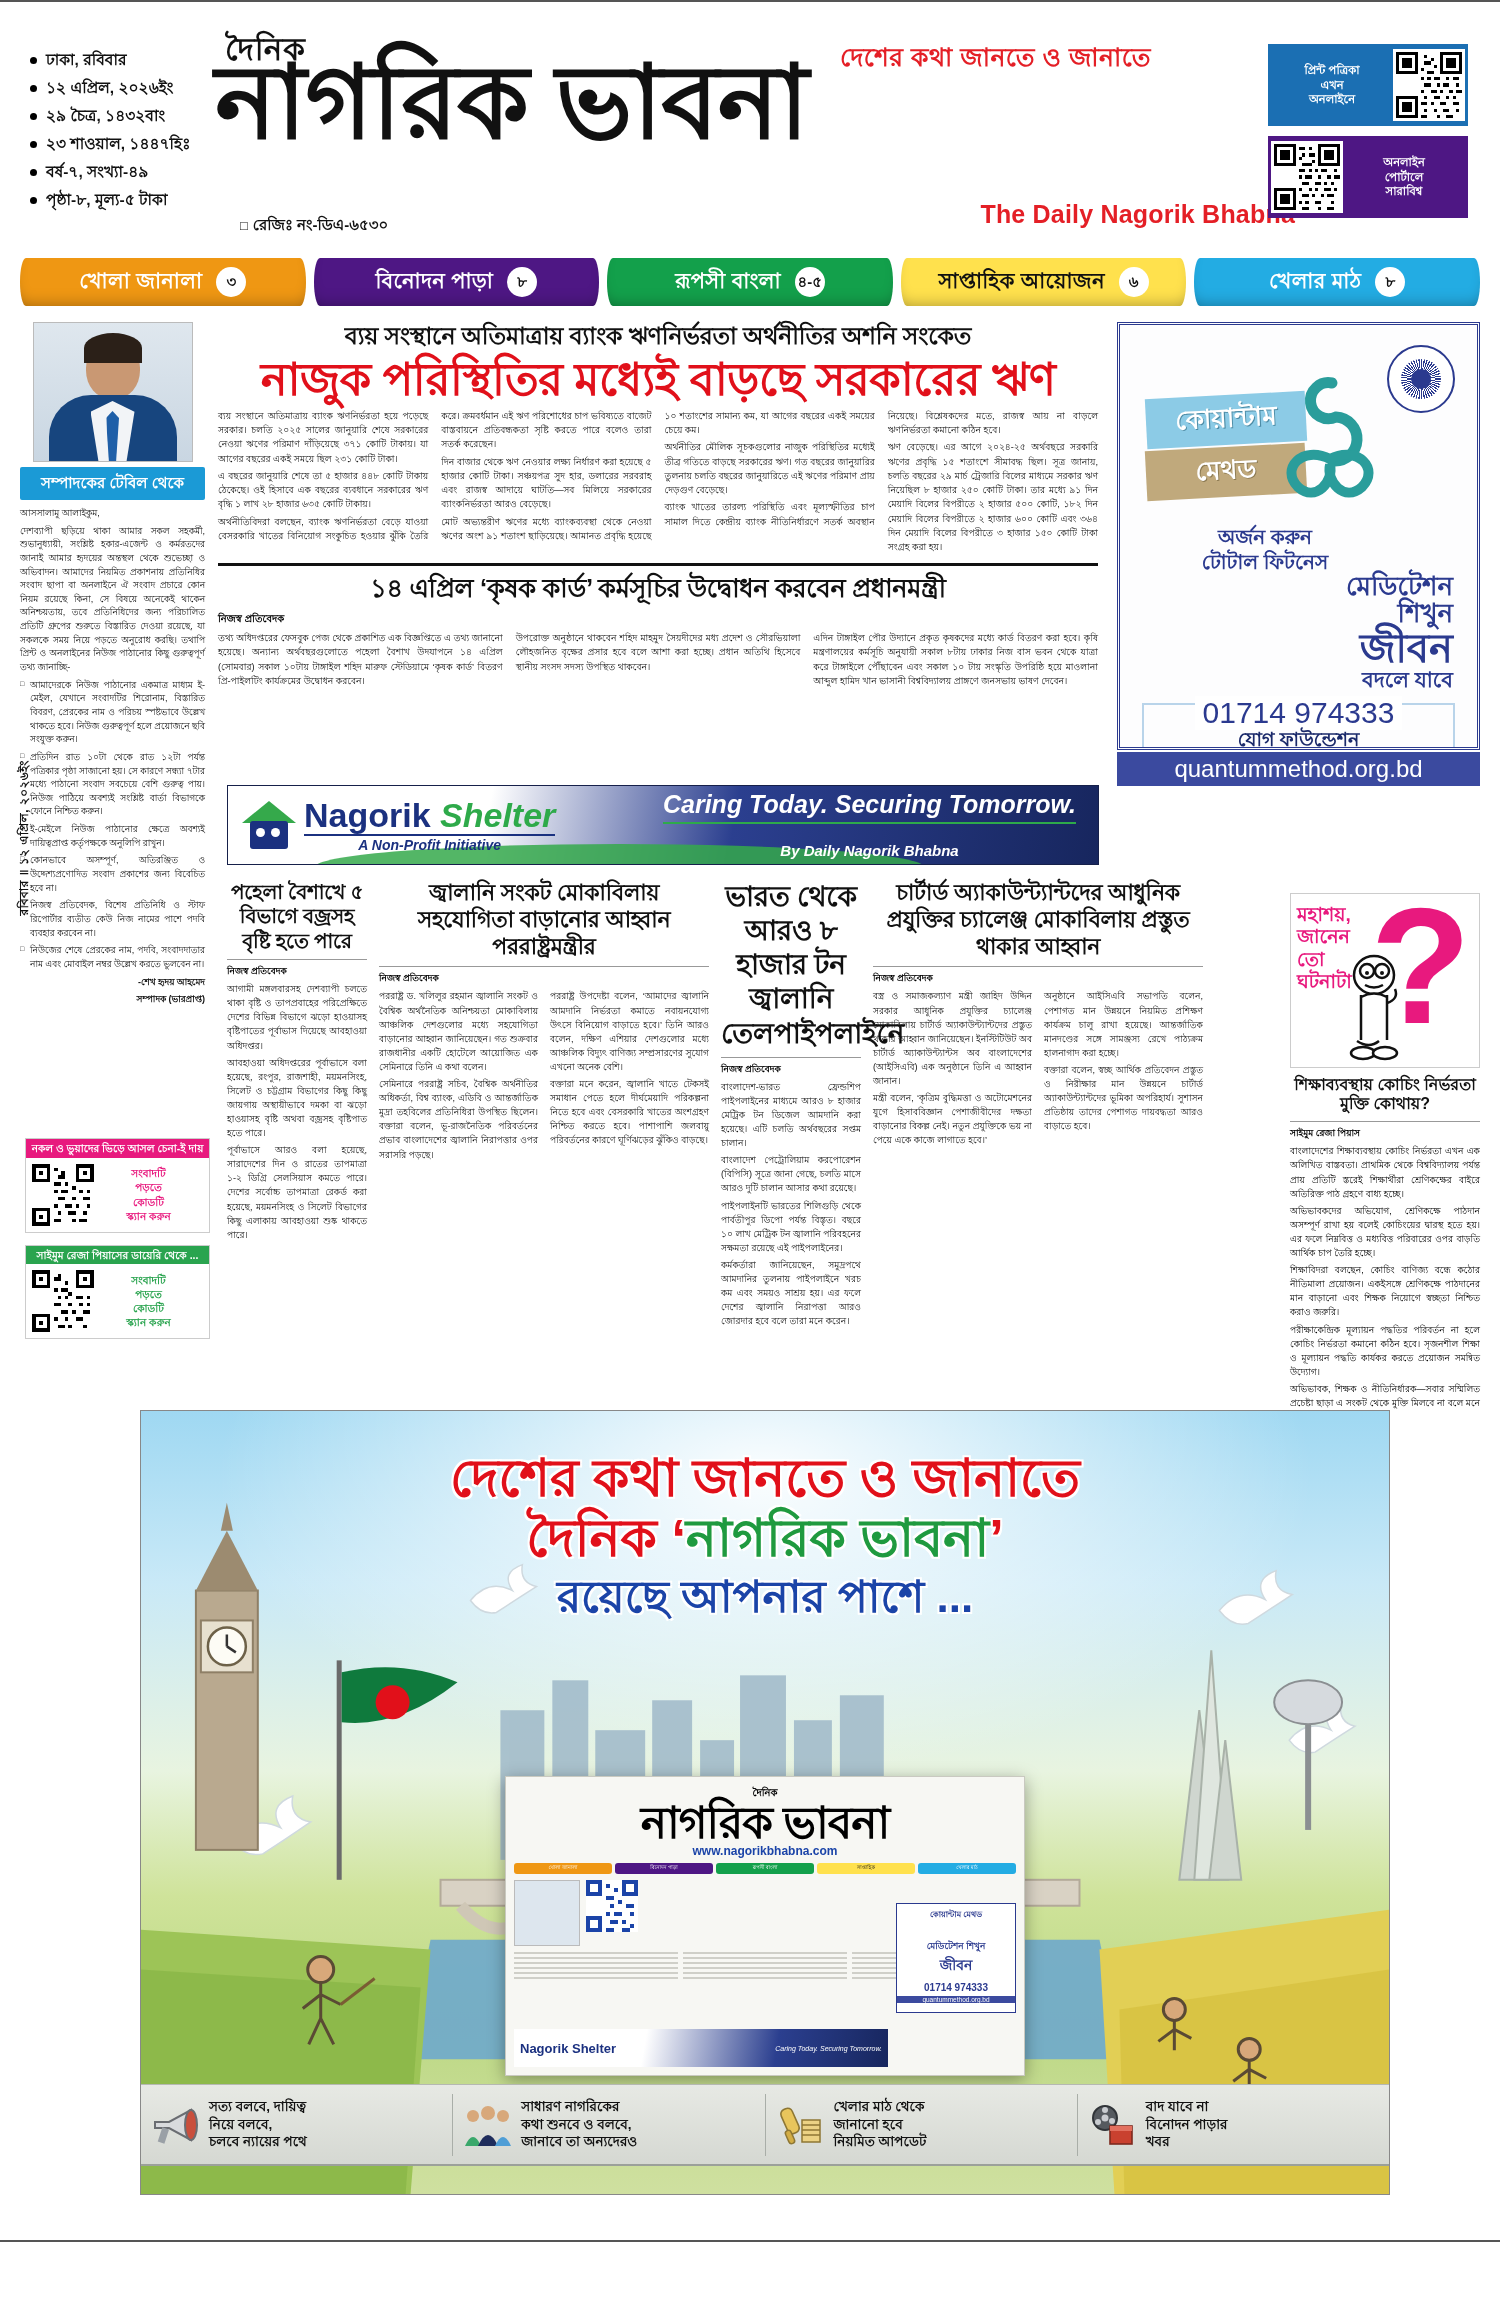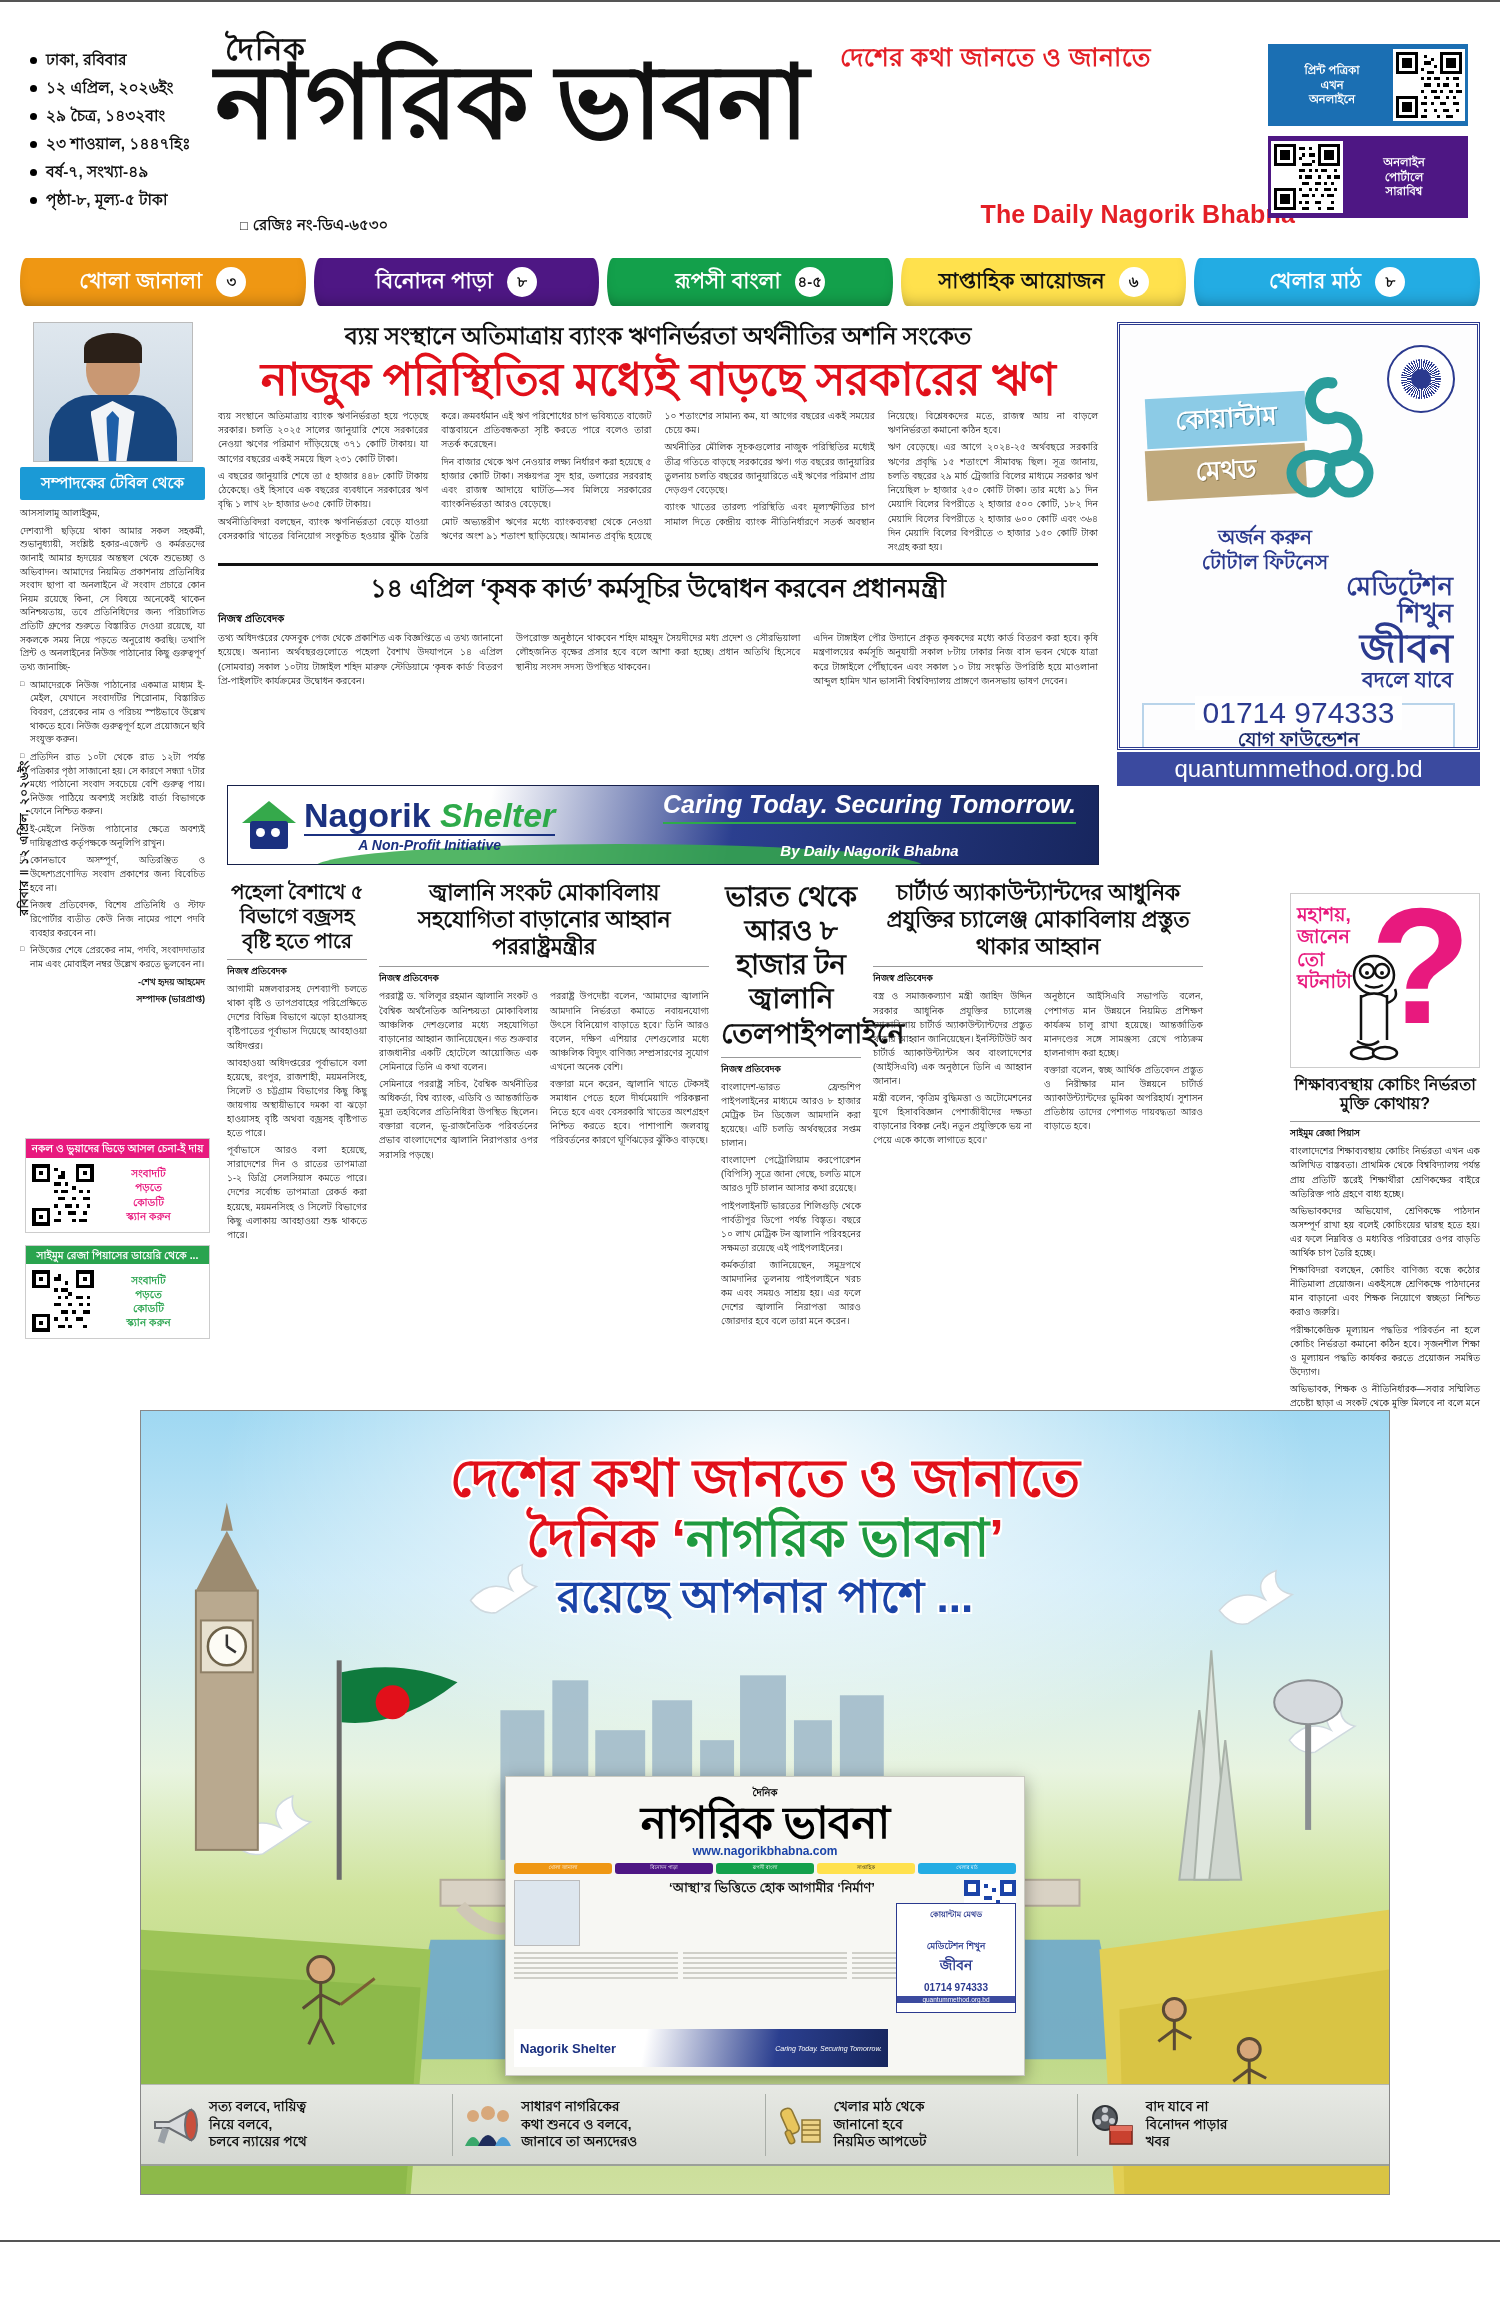--- a/index.html
+++ b/index.html
@@ -976,21 +976,20 @@
       </div>
       <div class="ap-nav">
         <div style="background:#ef9713">খোলা জানালা</div>
         <div style="background:#4e1784">বিনোদন পাড়া</div>
         <div style="background:#13a04b">রূপসী বাংলা</div>
         <div style="background:#ffe14d;color:#111">সাপ্তাহিক</div>
         <div style="background:#23ace3">খেলার মাঠ</div>
       </div>
       <div class="ap-mid">
         <div class="ap-photo"></div>
-        <div class="ap-head2">‘আস্থা’র ভিত্তিতে হোক আগামীর ‘নির্মাণ’</div>
         <div class="ap-qr">
           <svg viewBox="0 0 13 13" width="52" height="52" shape-rendering="crispEdges">
             <rect width="13" height="13" fill="#fff"></rect>
             <g fill="#1b44a8">
               <rect x="0" y="0" width="4" height="1"></rect>
                 <rect x="0" y="3" width="4" height="1"></rect>
               <rect x="0" y="0" width="1" height="4"></rect>
                 <rect x="3" y="0" width="1" height="4"></rect>
               <rect x="9" y="0" width="4" height="1"></rect>
                 <rect x="9" y="3" width="4" height="1"></rect>

